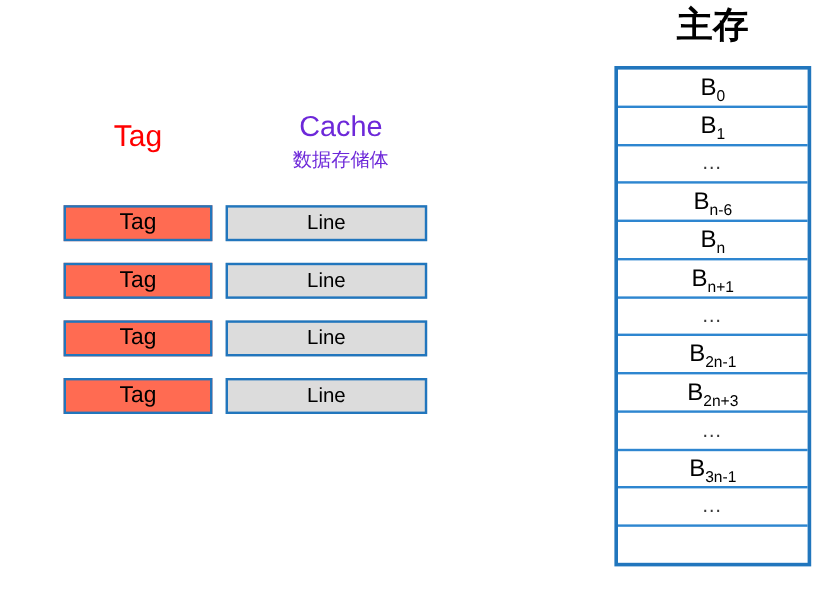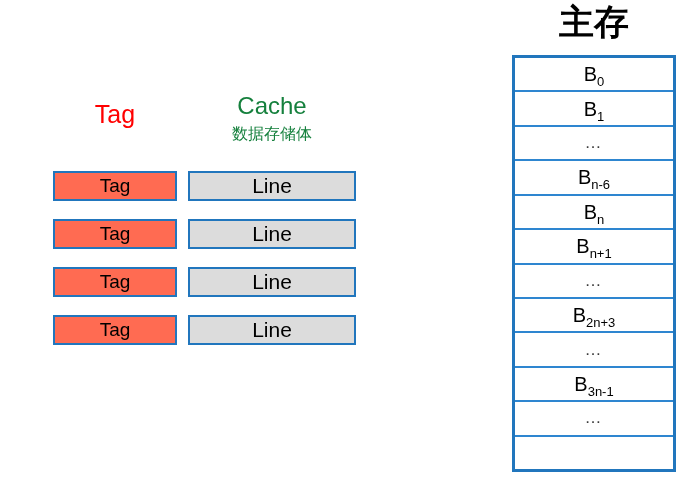--- a/index.html
+++ b/index.html
@@ -39,27 +39,27 @@
     width: 124px;
     text-align: center;
     font-size: 25px;
     line-height: 30px;
     color: #ff0000;
     white-space: nowrap;
   }
 
   .hdr-cache {
     position: absolute;
-    left: 188px;
+    left: 200px;
     top: 92px;
     width: 168px;
     text-align: center;
     font-size: 24px;
     line-height: 28px;
-    color: #15803d;
+    color: #6d28d9;
   }
   .hdr-cache .l2 {
     display: block;
     font-size: 16px;
     line-height: 27px;
   }
 
   .cache-row {
     position: absolute;
     left: 0;
@@ -88,40 +88,40 @@
     left: 188px;
     top: 0;
     width: 168px;
     height: 30px;
     box-sizing: border-box;
     background: #dcdcdc;
     border: 2px solid #2176bd;
     display: flex;
     align-items: center;
     justify-content: center;
-    font-size: 21px;
+    font-size: 17px;
     color: #000000;
   }
 
   
   .memory-panel {
     position: absolute;
     left: 500px;
     top: 0;
     width: 192px;
     height: 492px;
   }
 
   .mem-title {
     position: absolute;
     left: 12px;
     top: 6px;
     width: 164px;
     text-align: center;
-    font-size: 35px;
+    font-size: 30px;
     line-height: 32px;
     font-weight: bold;
     color: #000000;
   }
 
   .mem-table {
     position: absolute;
     left: 12px;
     top: 55px;
     width: 164px;
@@ -226,20 +226,23 @@
         <div class="mem-row">
           <span class="mem-label">B<sub>n</sub></span>
         </div>
         <div class="mem-row">
           <span class="mem-label">B<sub>n+1</sub></span>
         </div>
         <div class="mem-row">
           <span class="mem-label is-ellipsis">…</span>
         </div>
         <div class="mem-row">
+          <span class="mem-label">B<sub>2n-1</sub></span>
+        </div>
+        <div class="mem-row">
           <span class="mem-label">B<sub>2n+3</sub></span>
         </div>
         <div class="mem-row">
           <span class="mem-label is-ellipsis">…</span>
         </div>
         <div class="mem-row">
           <span class="mem-label">B<sub>3n-1</sub></span>
         </div>
         <div class="mem-row">
           <span class="mem-label is-ellipsis">…</span>

